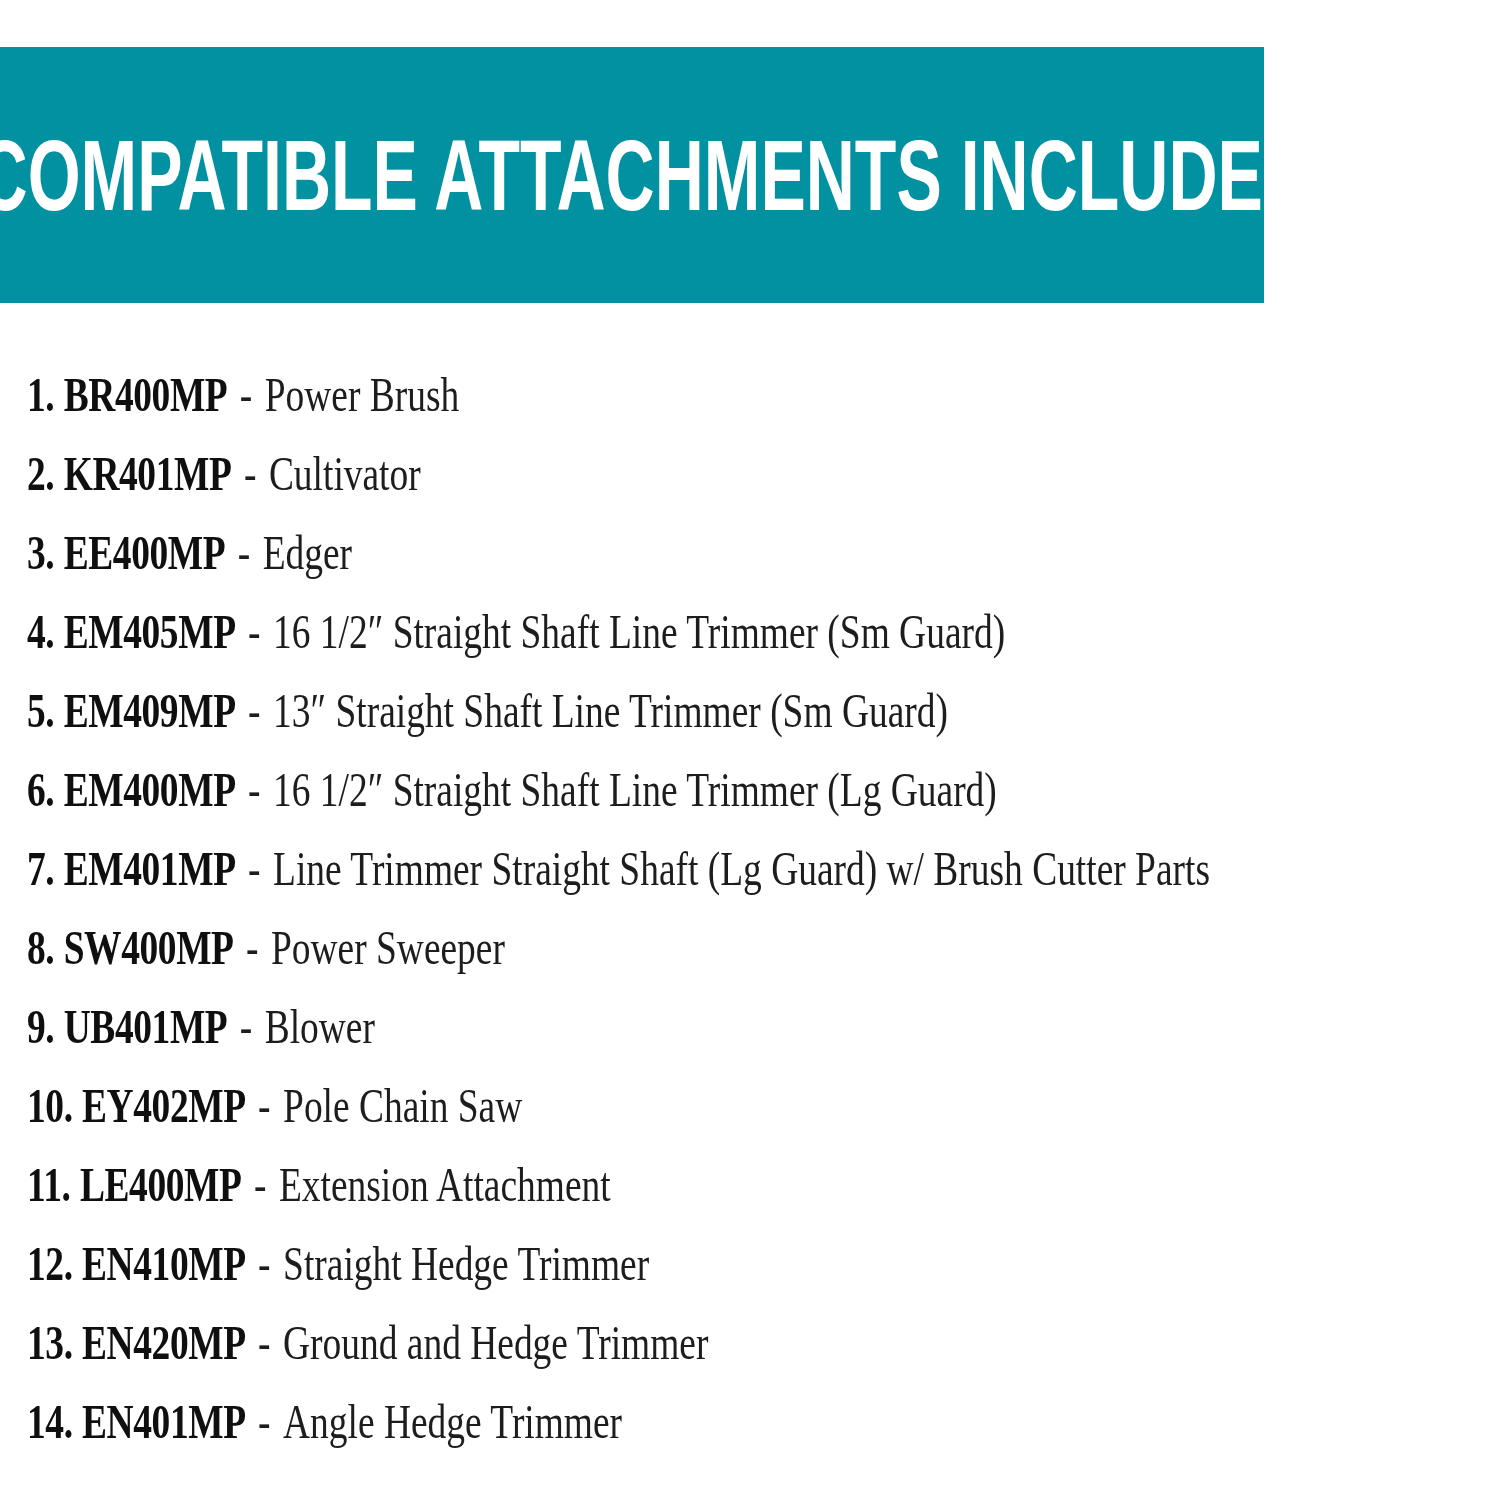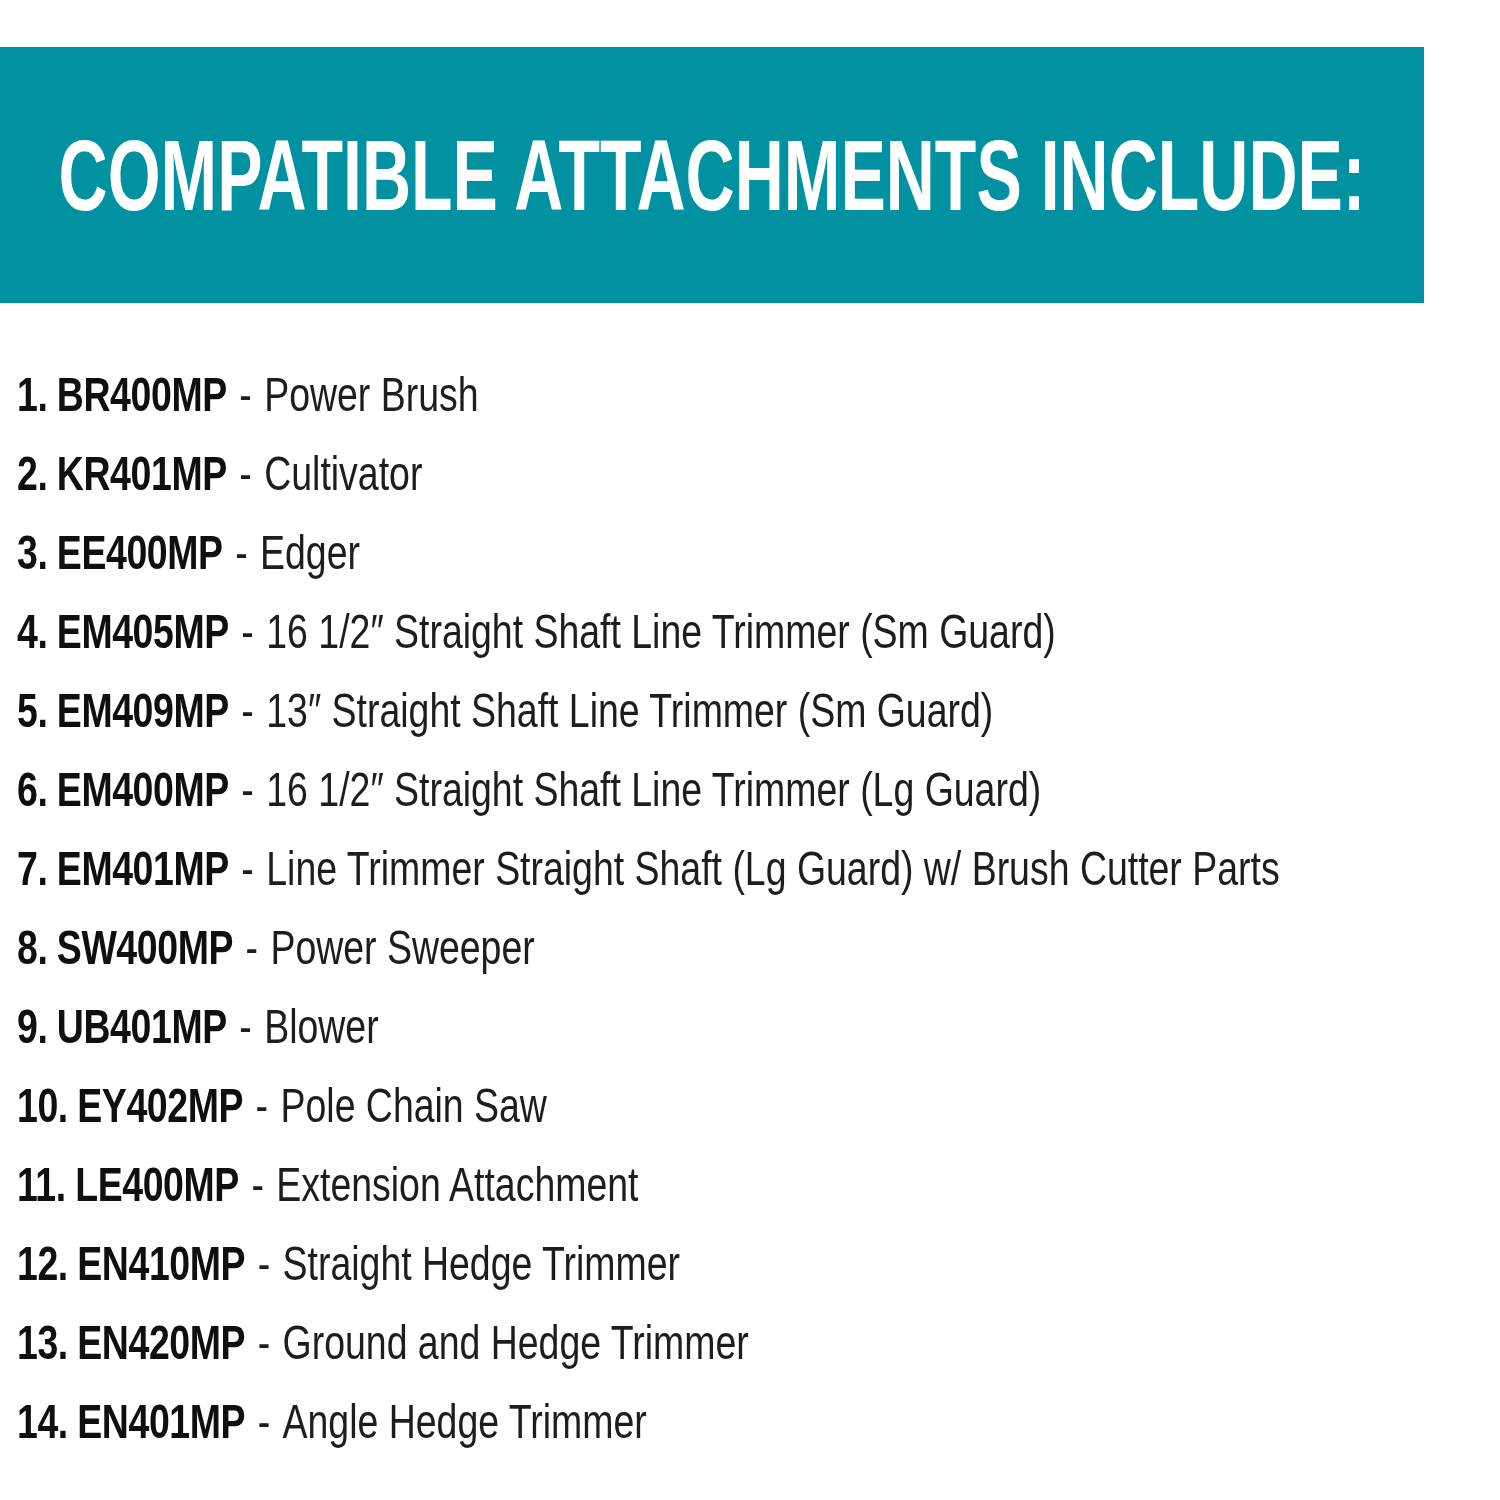--- a/index.html
+++ b/index.html
@@ -15,43 +15,44 @@
   .page {
     width: 1500px;
     height: 1500px;
     background: #ffffff;
     position: relative;
   }
   .banner {
     position: absolute;
     left: 0;
     top: 47px;
-    width: 1424px;
+    width: 1264px;
     height: 256px;
     background: #0191A1;
     display: flex;
     align-items: center;
     justify-content: center;
   }
   .banner h1 {
     margin: 0;
     color: #ffffff;
     font-size: 100px;
     font-weight: bold;
     white-space: nowrap;
     letter-spacing: 0px;
     transform: scaleX(0.68);
     transform-origin: 50% 50%;
     line-height: 1;
   }
   .list {
     position: absolute;
-    left: 17px;
+    left: 27px;
     top: 371px;
     width: 1460px;
+    font-family: Liberation Serif, serif;
   }
   .row {
     height: 48px;
     line-height: 48px;
     margin-bottom: 31px;
     white-space: nowrap;
     font-size: 48px;
     transform: scaleX(0.78);
     transform-origin: 0 50%;
   }

